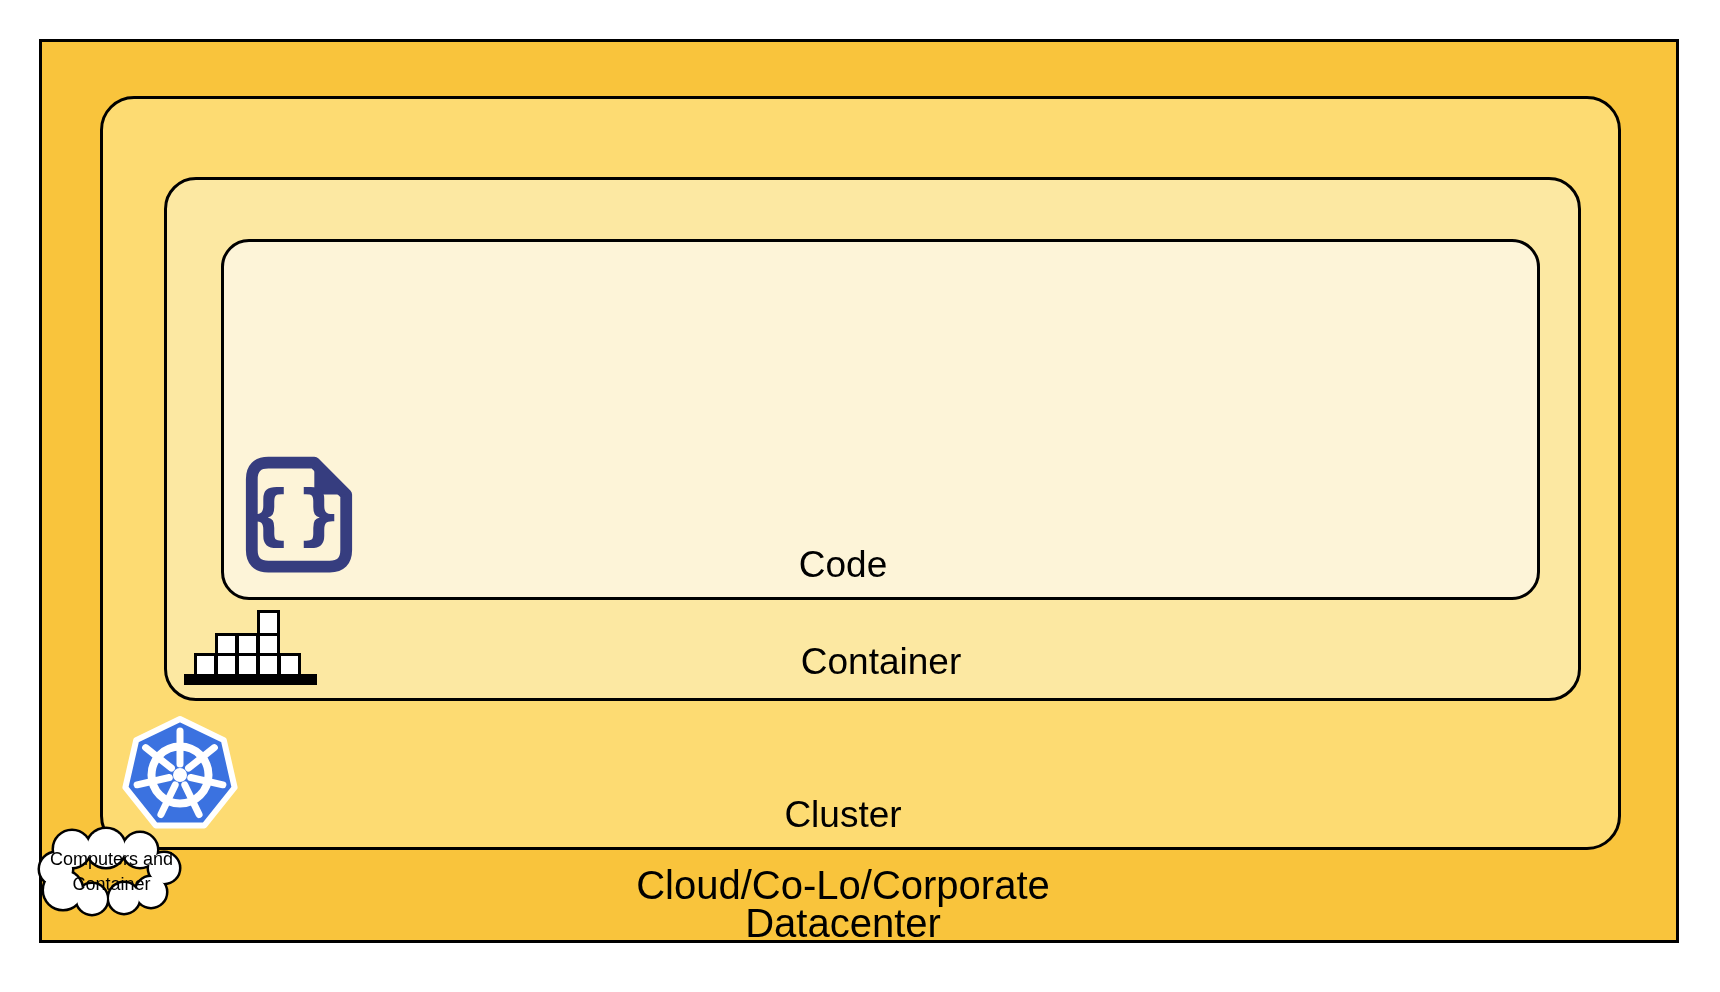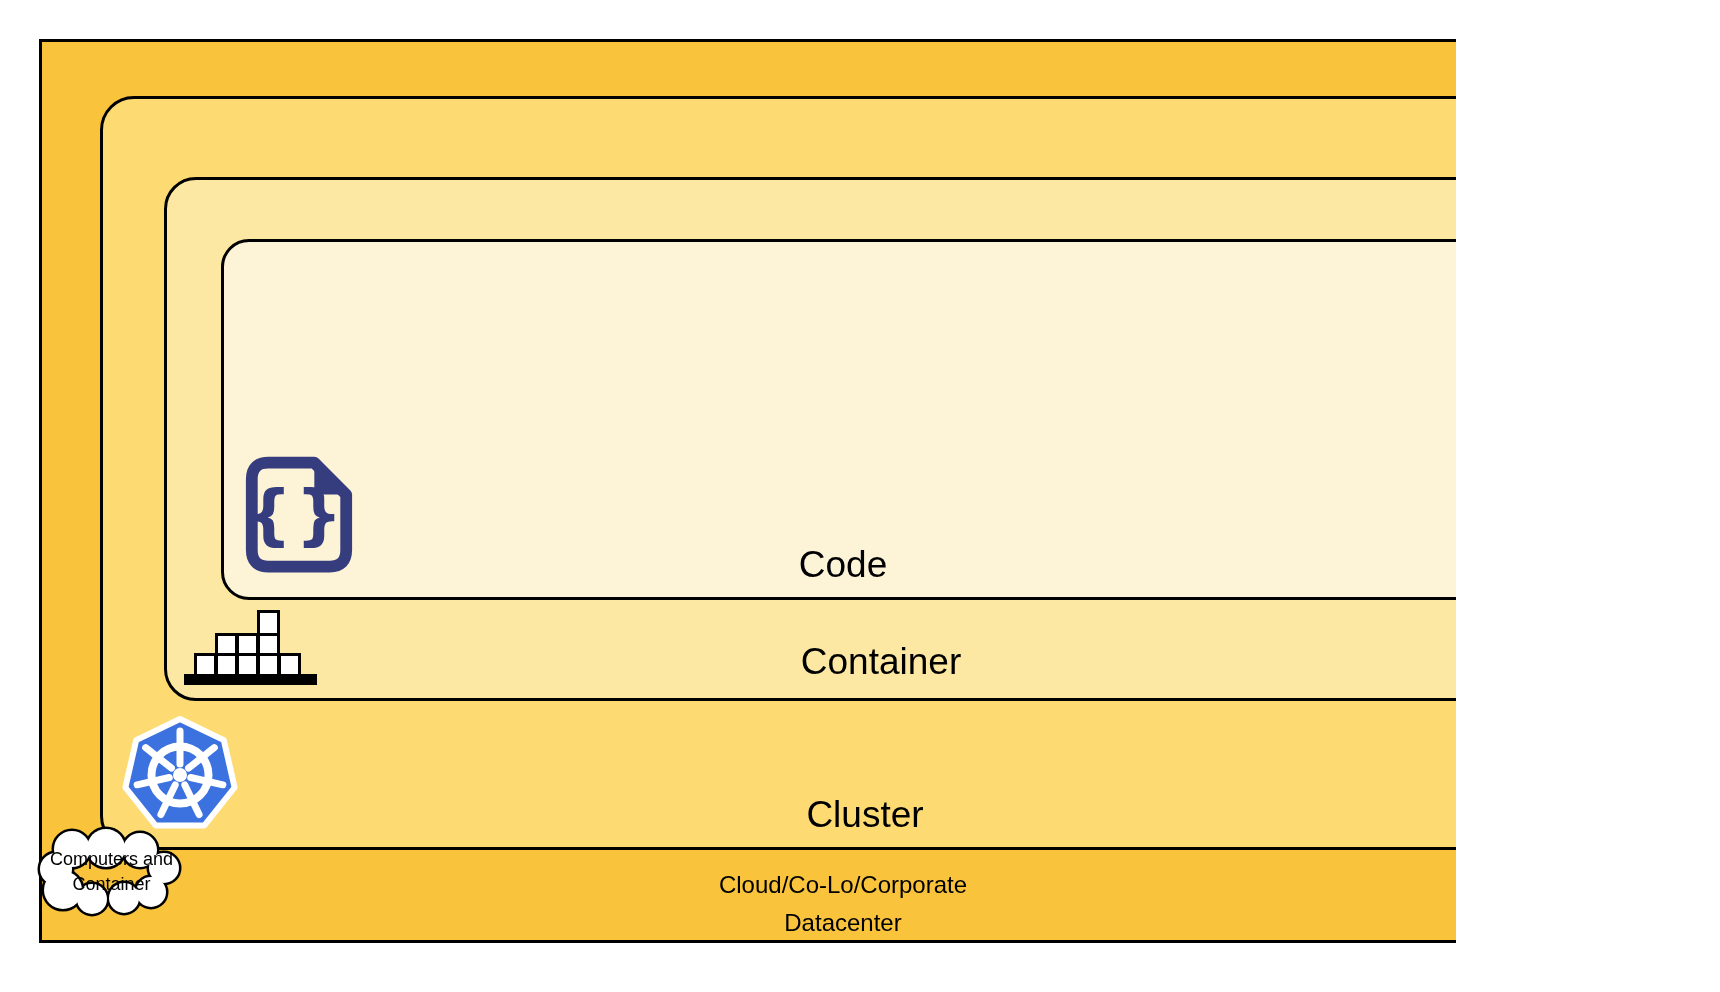--- a/index.html
+++ b/index.html
@@ -1,18 +1,18 @@
 <!DOCTYPE html>
 <html><head>
 <meta charset="utf-8">
 <style>
   html, body { margin: 0; padding: 0; background: #ffffff; }
   .stage {
     position: relative;
-    width: 1456px;
+    width: 1720px;
     height: 992px;
     background: #ffffff;
     font-family: "Liberation Sans", sans-serif;
     overflow: hidden;
   }
   .layer {
     position: absolute;
     border: 3px solid #000;
     box-sizing: border-box;
   }
@@ -24,26 +24,26 @@
   .layer-label {
     position: absolute;
     transform: translate(-50%, -50%);
     font-size: 37px;
     color: #000;
     white-space: nowrap;
     z-index: 5;
   }
   #label-code      { left: 843px; top: 565px; }
   #label-container { left: 881px; top: 662px; }
-  #label-cluster   { left: 843px; top: 815px; margin-left: 22px; }
+  #label-cluster   { left: 843px; top: 815px; }
   #label-datacenter {
     position: absolute;
     left: 843px; top: 904px;
     transform: translate(-50%, -50%);
-    font-size: 24px;
+    font-size: 40px;
     line-height: 38px;
     text-align: center;
     color: #000;
     white-space: nowrap;
     z-index: 5;
   }
 
   
   #code-icon { position: absolute; left: 240px; top: 453px; width: 118px; height: 128px; z-index: 6; }
   #code-icon svg { overflow: visible; }

